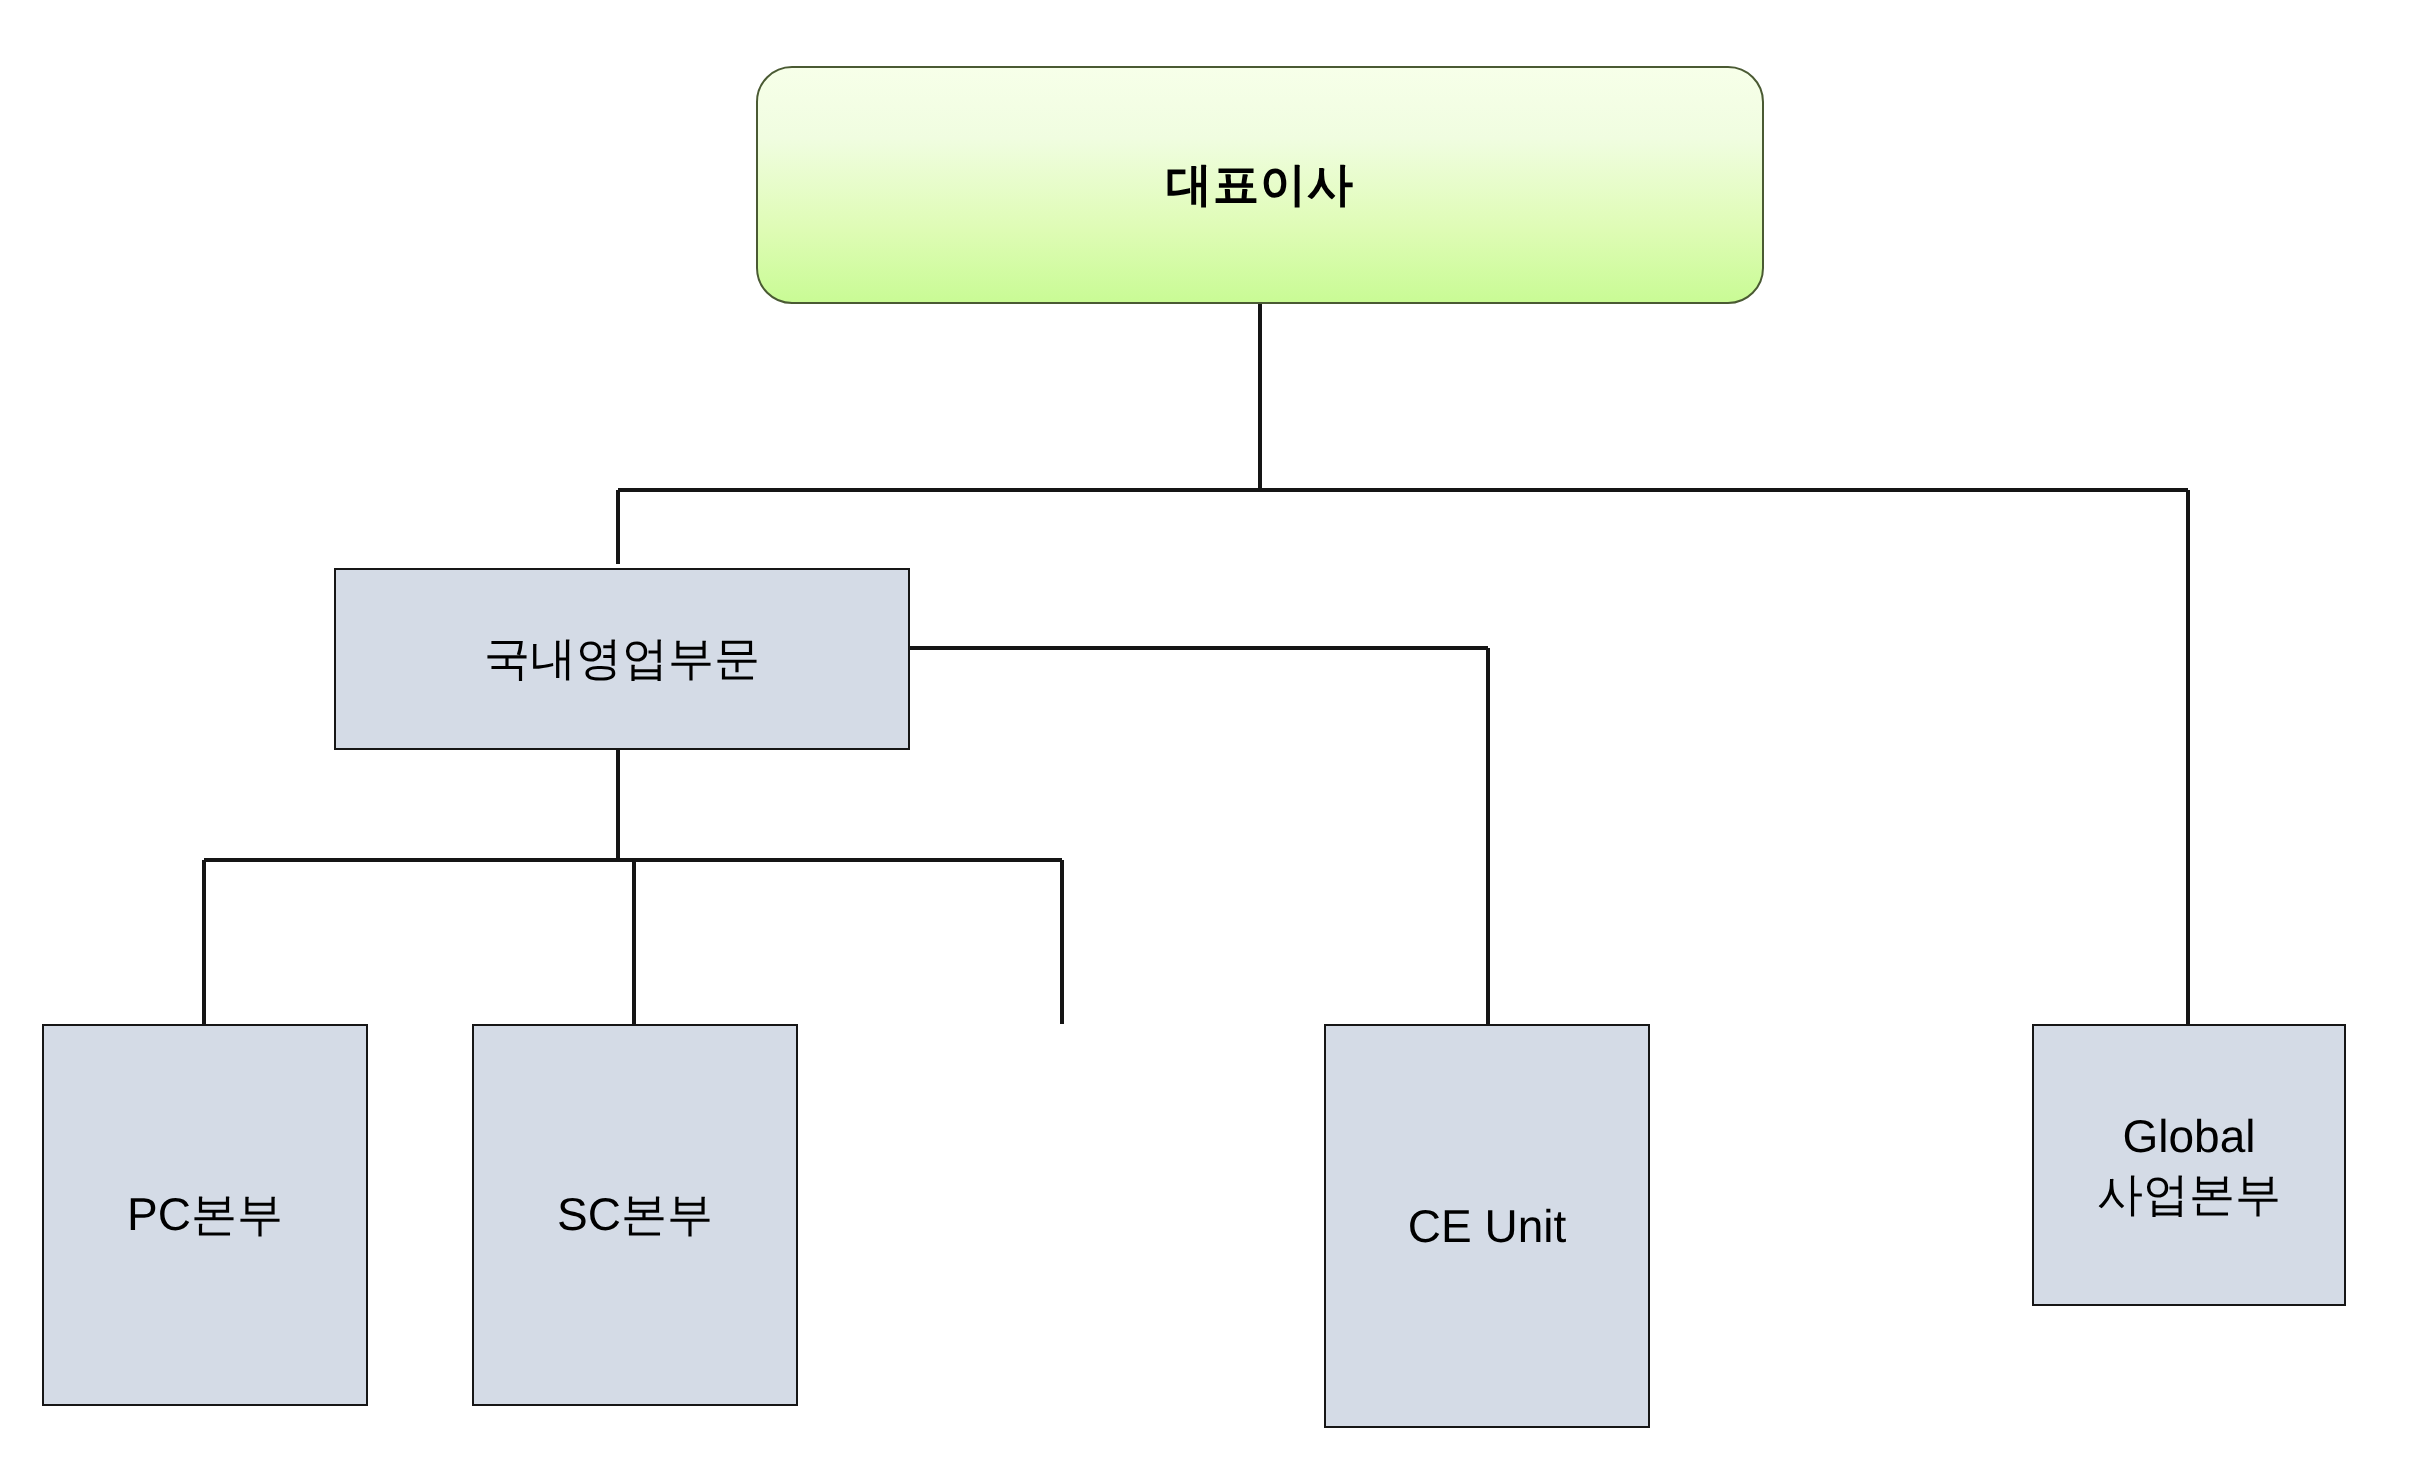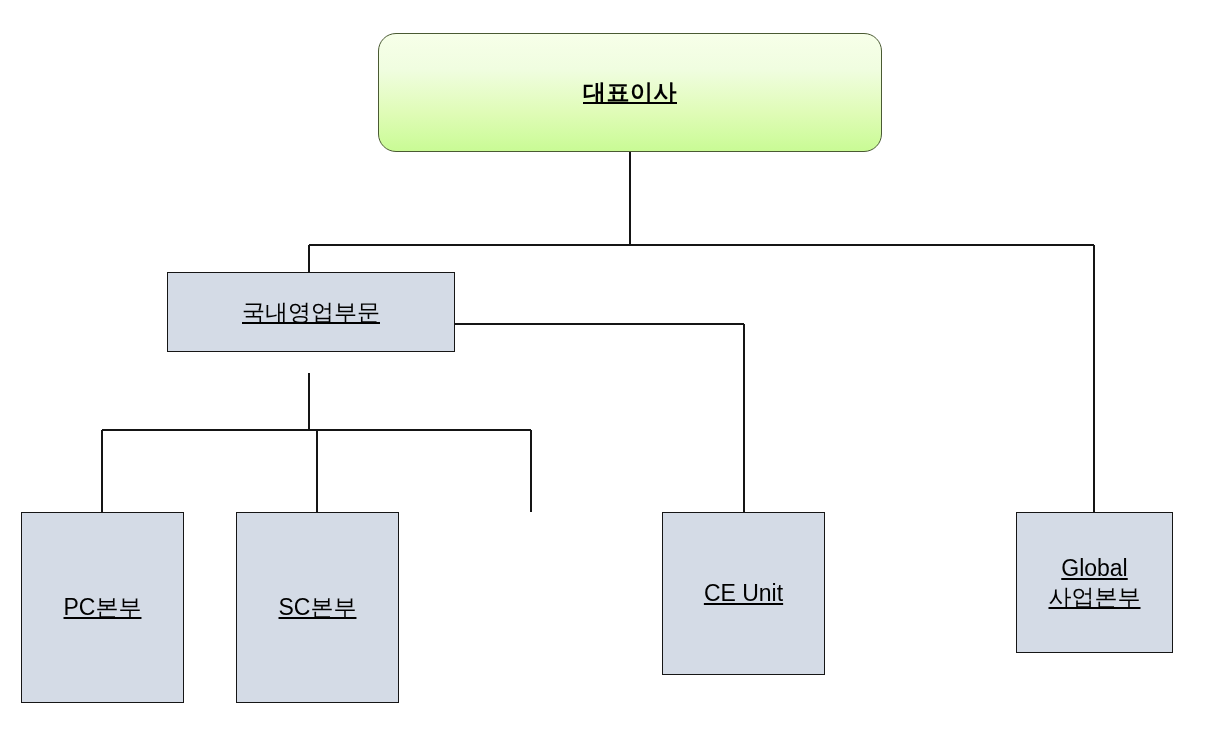--- a/index.html
+++ b/index.html
@@ -46,21 +46,20 @@
   }
   .node-box {
     border: 1.4px solid #161616;
     background: #d4dbe6;
     font-size: 23px;
     font-weight: normal;
   }
   .node-label {
     display: block;
     white-space: pre-line;
-    text-decoration: underline;
   }
 </style>
 </head>
 <body>
 
 <div id="chart-canvas">
 
   <svg id="connector-layer" width="1207" height="736" viewBox="0 0 1207 736" xmlns="http://www.w3.org/2000/svg">
     <g stroke="#151515" stroke-width="1.6" fill="none" shape-rendering="crispEdges">
       <line x1="630" y1="152" x2="630" y2="245"></line>
@@ -74,34 +73,34 @@
       <line x1="531" y1="430" x2="531" y2="512"></line>
       <line x1="455" y1="324" x2="744" y2="324"></line>
       <line x1="744" y1="324" x2="744" y2="512"></line>
     </g>
   </svg>
 
   <div class="node node-root" style="left: 378px; top: 33px; width: 504px; height: 119px;">
     <span class="node-label">대표이사</span>
   </div>
 
-  <div class="node node-box" style="left: 167px; top: 272px; width: 288px; height: 80px;">
+  <div class="node node-box" style="left: 167px; top: 284px; width: 288px; height: 91px;">
     <span class="node-label">국내영업부문</span>
   </div>
 
   <div class="node node-box" style="left: 21px; top: 512px; width: 163px; height: 191px; text-align: right;">
     <span class="node-label">PC본부</span>
   </div>
 
   <div class="node node-box" style="left: 236px; top: 512px; width: 163px; height: 191px;">
     <span class="node-label">SC본부</span>
   </div>
 
 
-  <div class="node node-box" style="left: 662px; top: 512px; width: 163px; height: 163px;">
+  <div class="node node-box" style="left: 662px; top: 512px; width: 163px; height: 202px;">
     <span class="node-label">CE Unit</span>
   </div>
 
   <div class="node node-box" style="left: 1016px; top: 512px; width: 157px; height: 141px;">
     <span class="node-label">Global
 사업본부</span>
   </div>
 
 </div>
 

